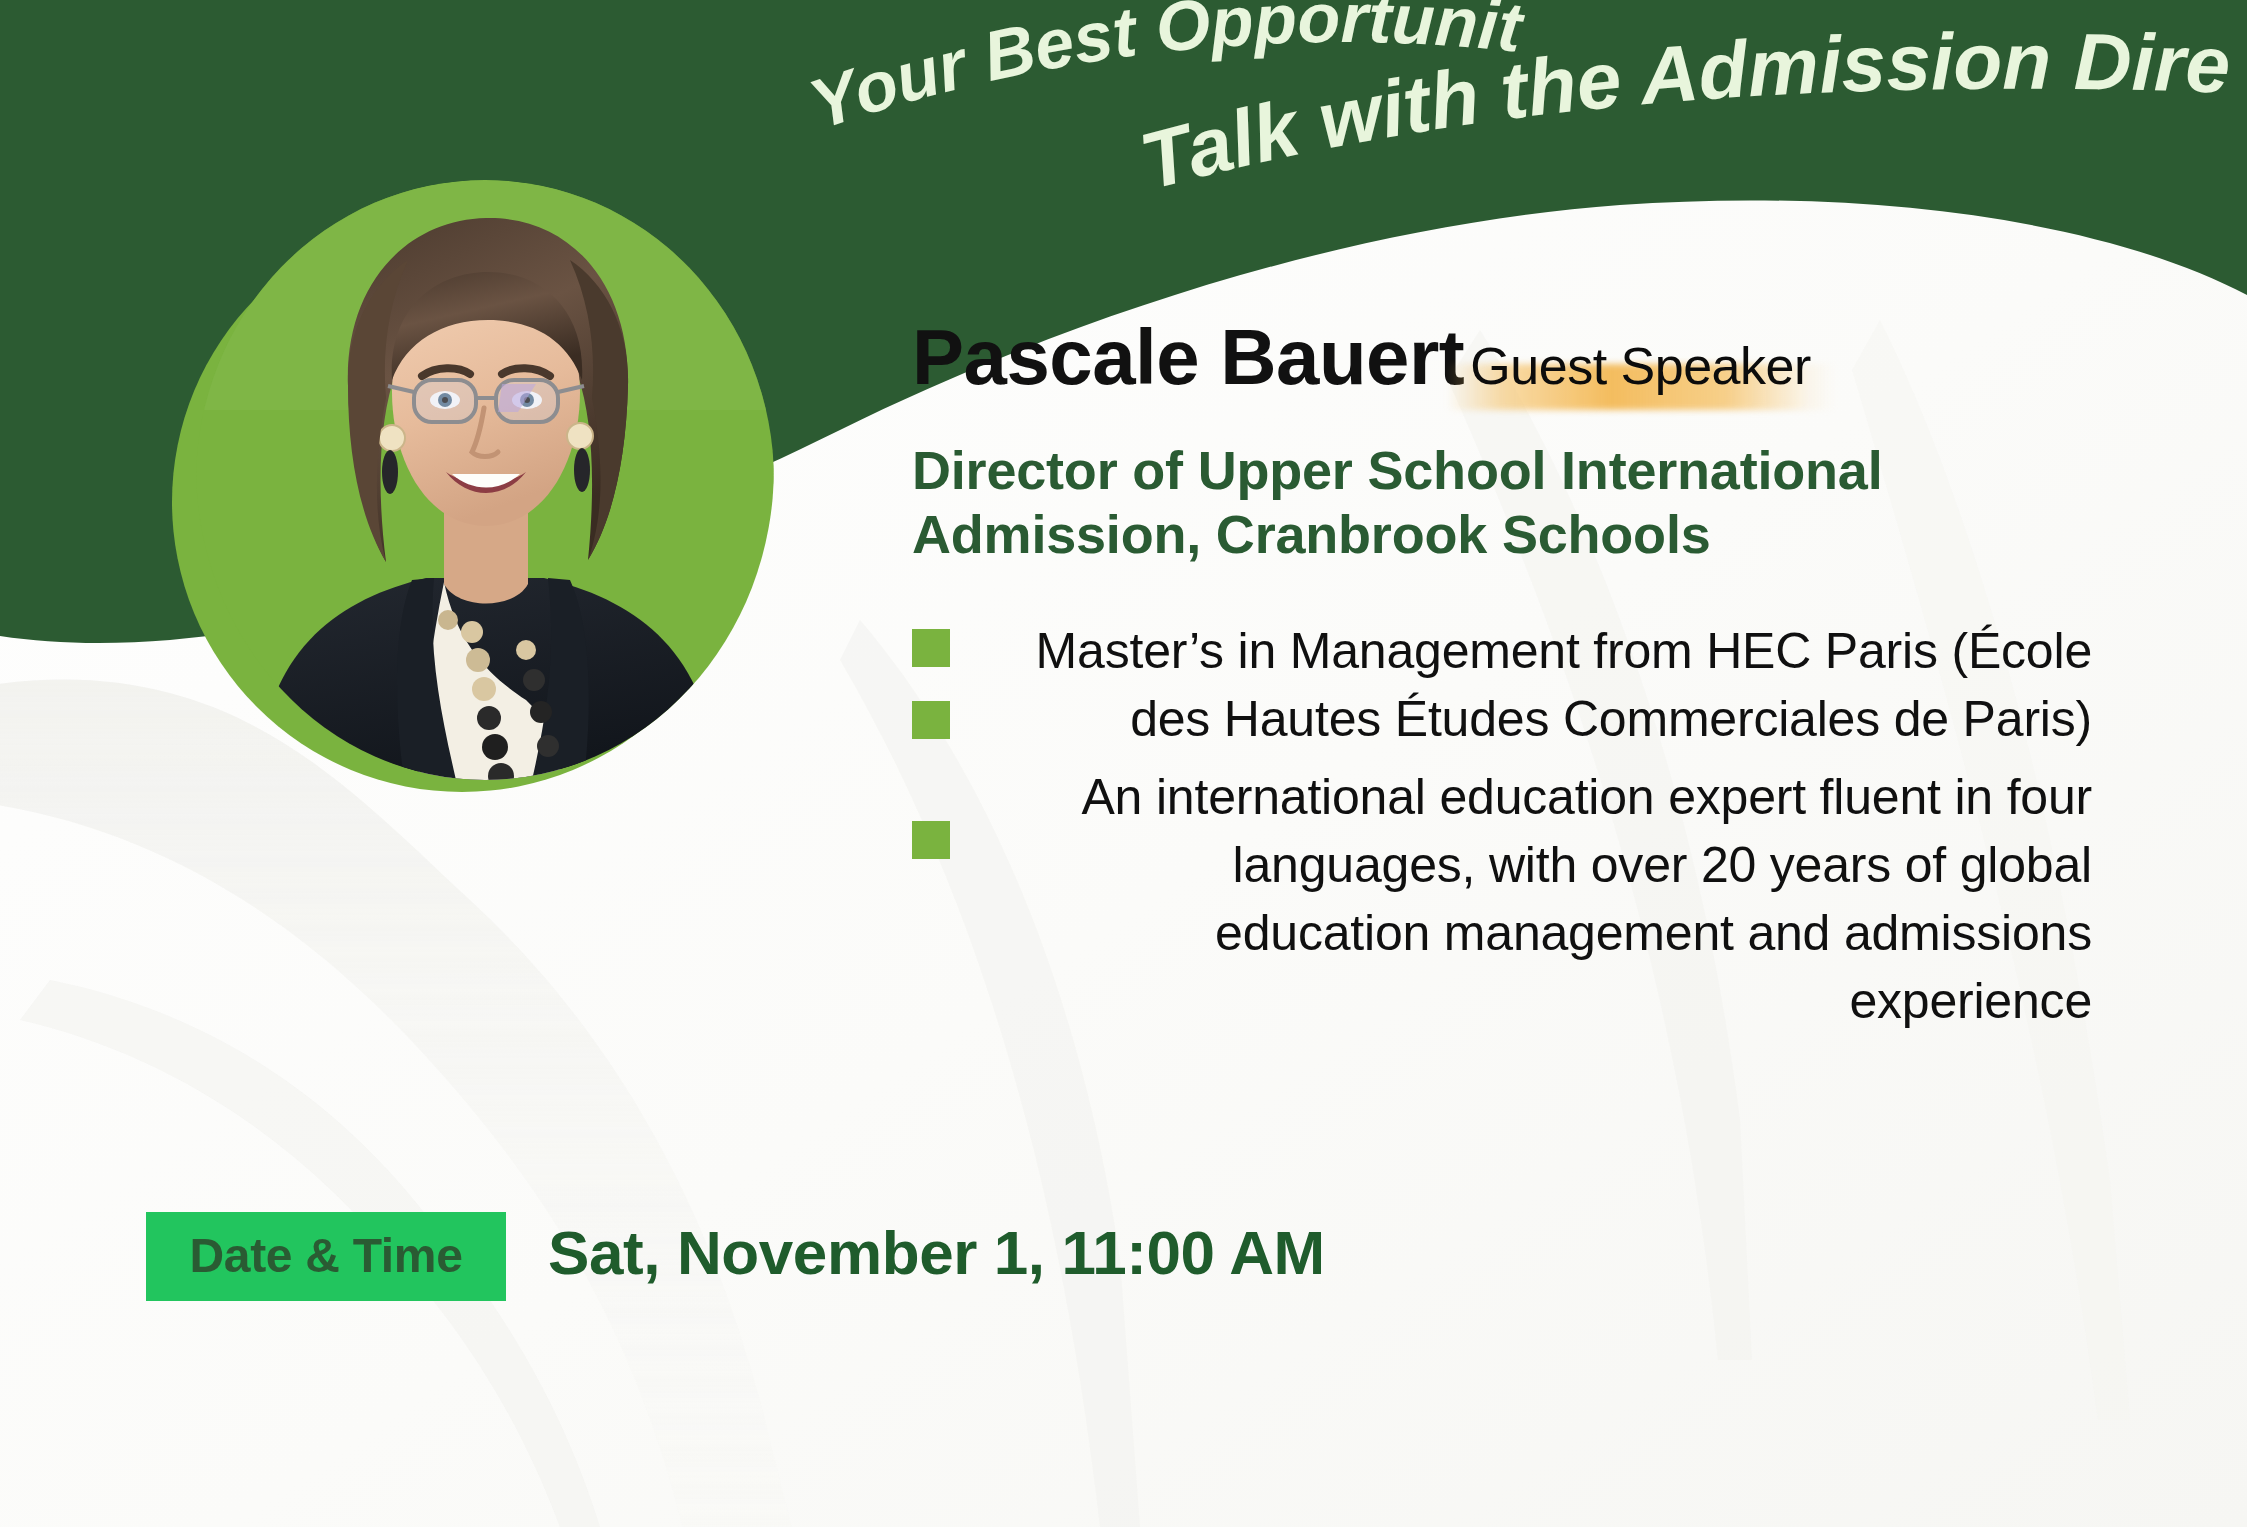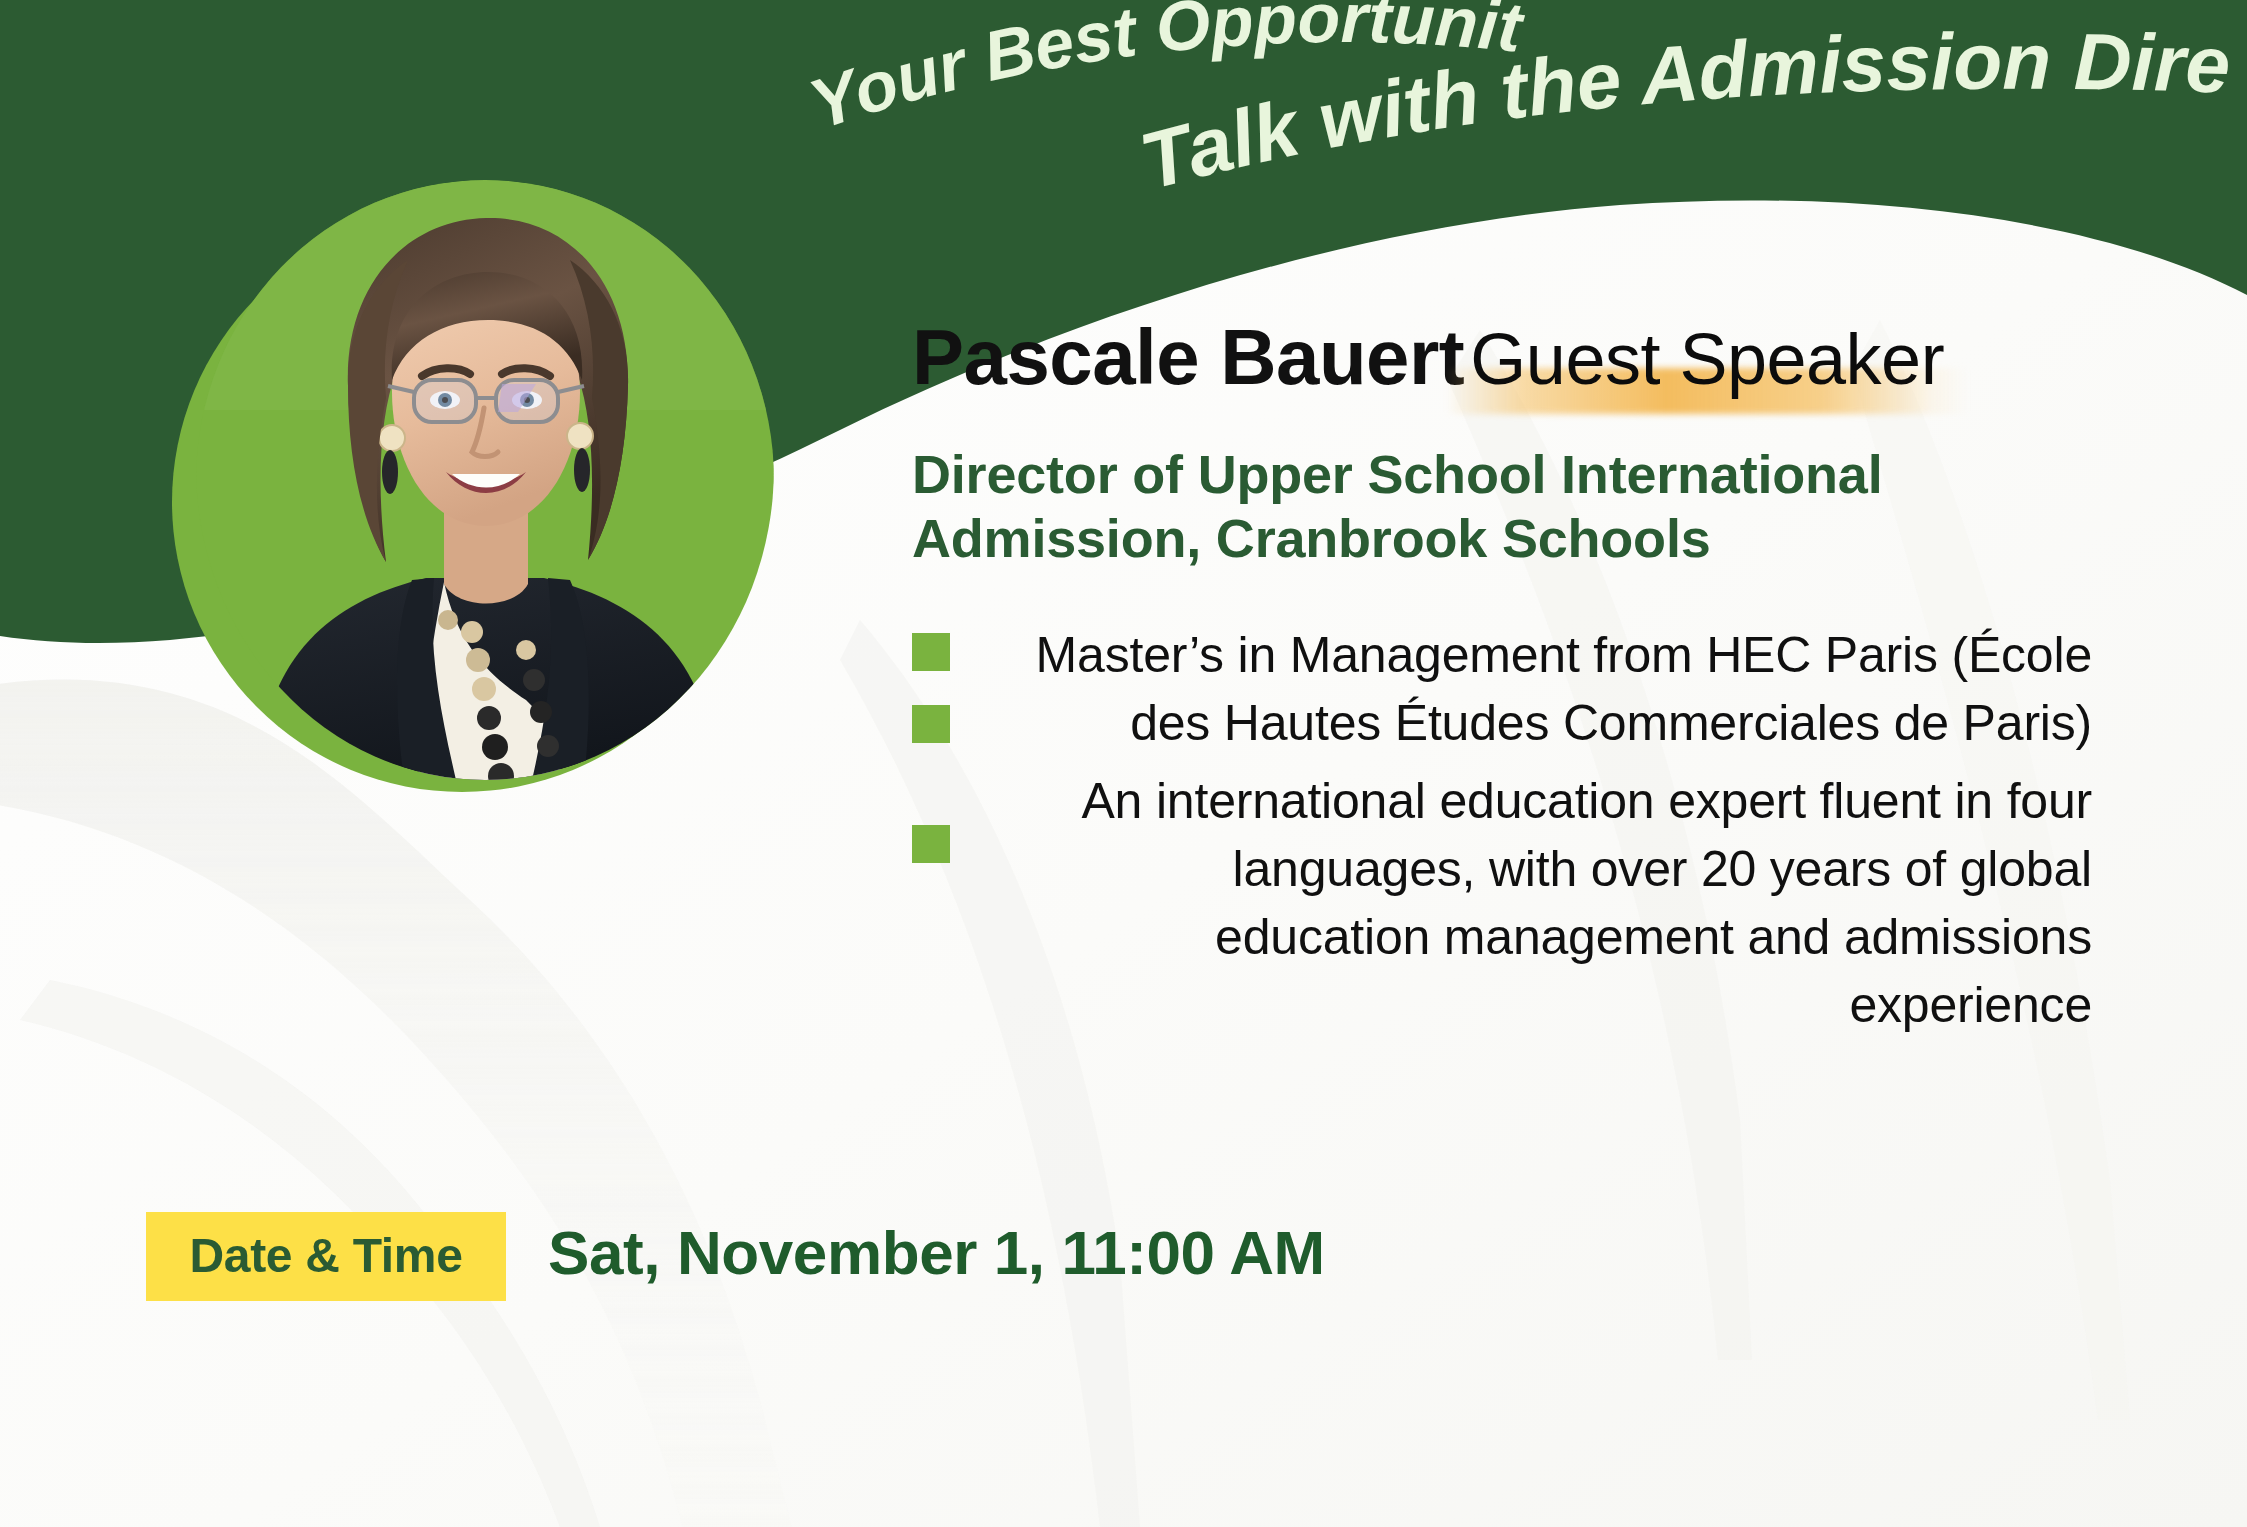--- a/index.html
+++ b/index.html
@@ -111,21 +111,21 @@
         rgba(245,196,110,0.80) 72%,
         rgba(250,221,170,0.18) 93%,
         rgba(255,255,255,0) 100%);
     filter: blur(3px);
     border-radius: 4px;
     z-index: 0;
   }
   .guest-speaker-text {
     position: relative;
     z-index: 1;
-    font-size: 72px;
+    font-size: 52px;
     font-weight: normal;
     color: #0c0c0c;
     letter-spacing: -0.5px;
   }
 
   .job-title {
     margin-top: 42px;
     font-size: 54px;
     font-weight: bold;
     color: #2a5b33;
@@ -174,21 +174,21 @@
     width: 1700px;
   }
   .detail-row {
     display: flex;
     align-items: flex-start;
     margin-bottom: 42px;
   }
   .detail-label {
     flex: 0 0 auto;
     width: 360px;
-    background: #fde047;
+    background: #22c55e;
     color: #2a5b33;
     font-size: 48px;
     font-weight: bold;
     text-align: center;
     padding: 16px 0 18px;
     box-sizing: border-box;
     letter-spacing: -0.3px;
   }
   .detail-value {
     margin-left: 42px;

